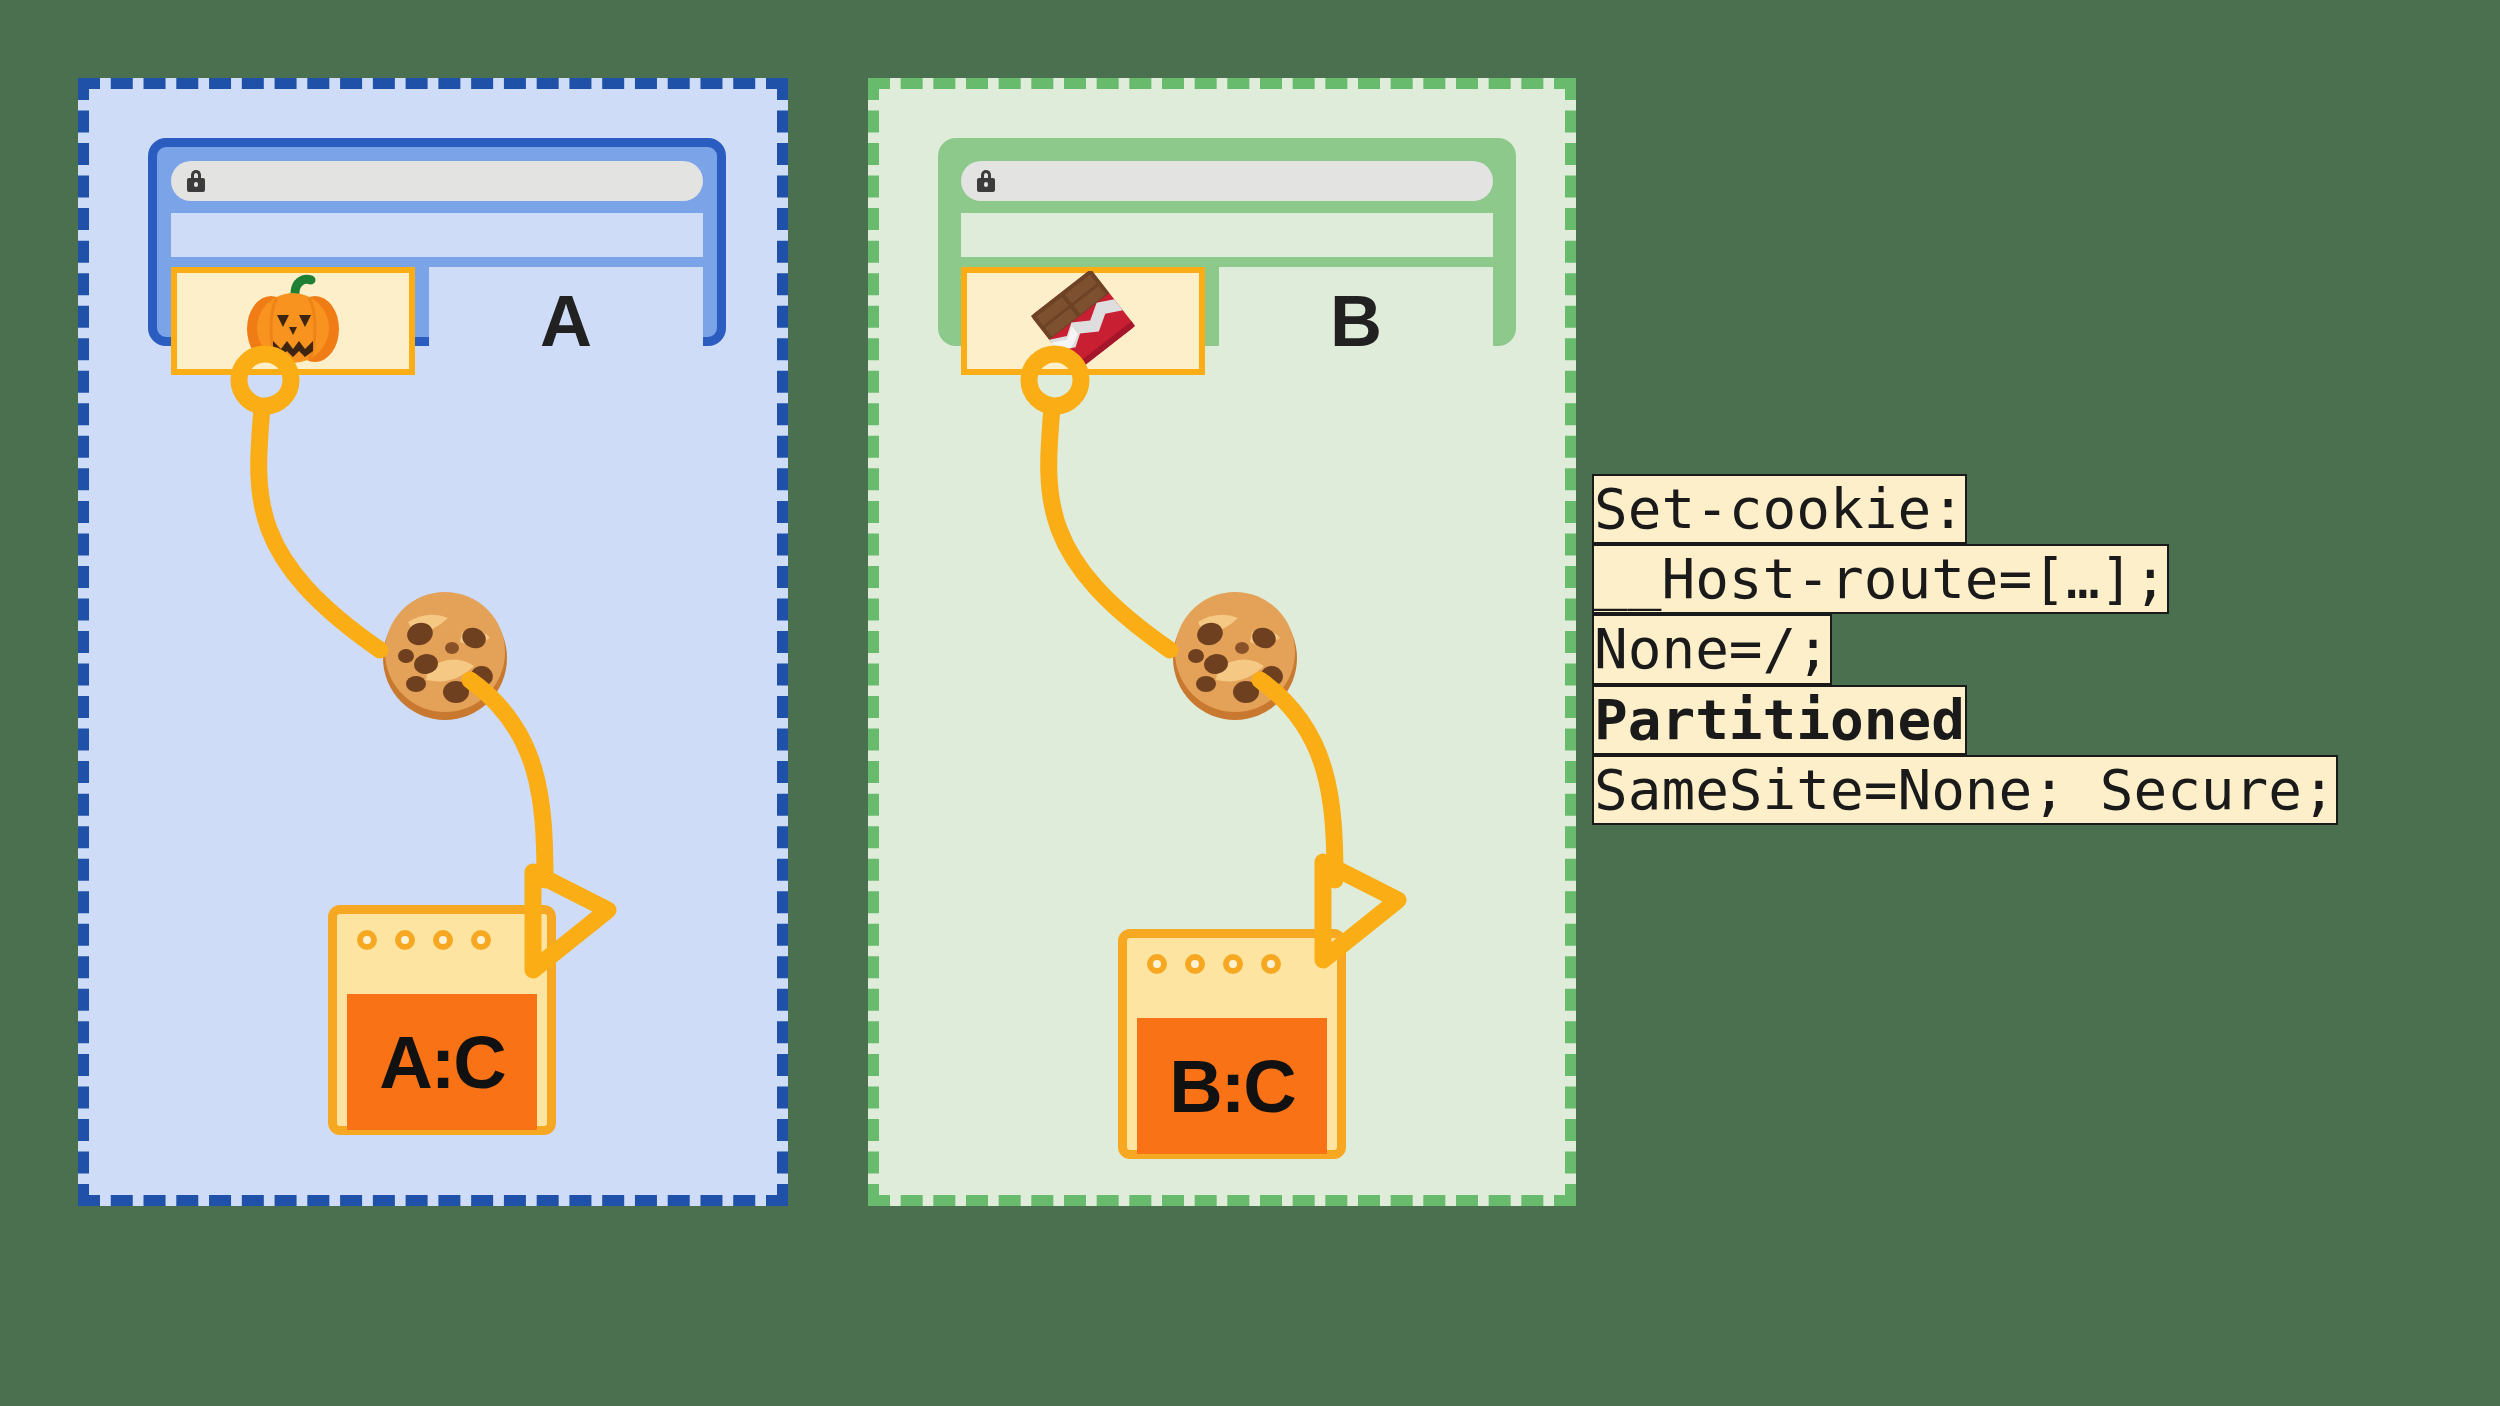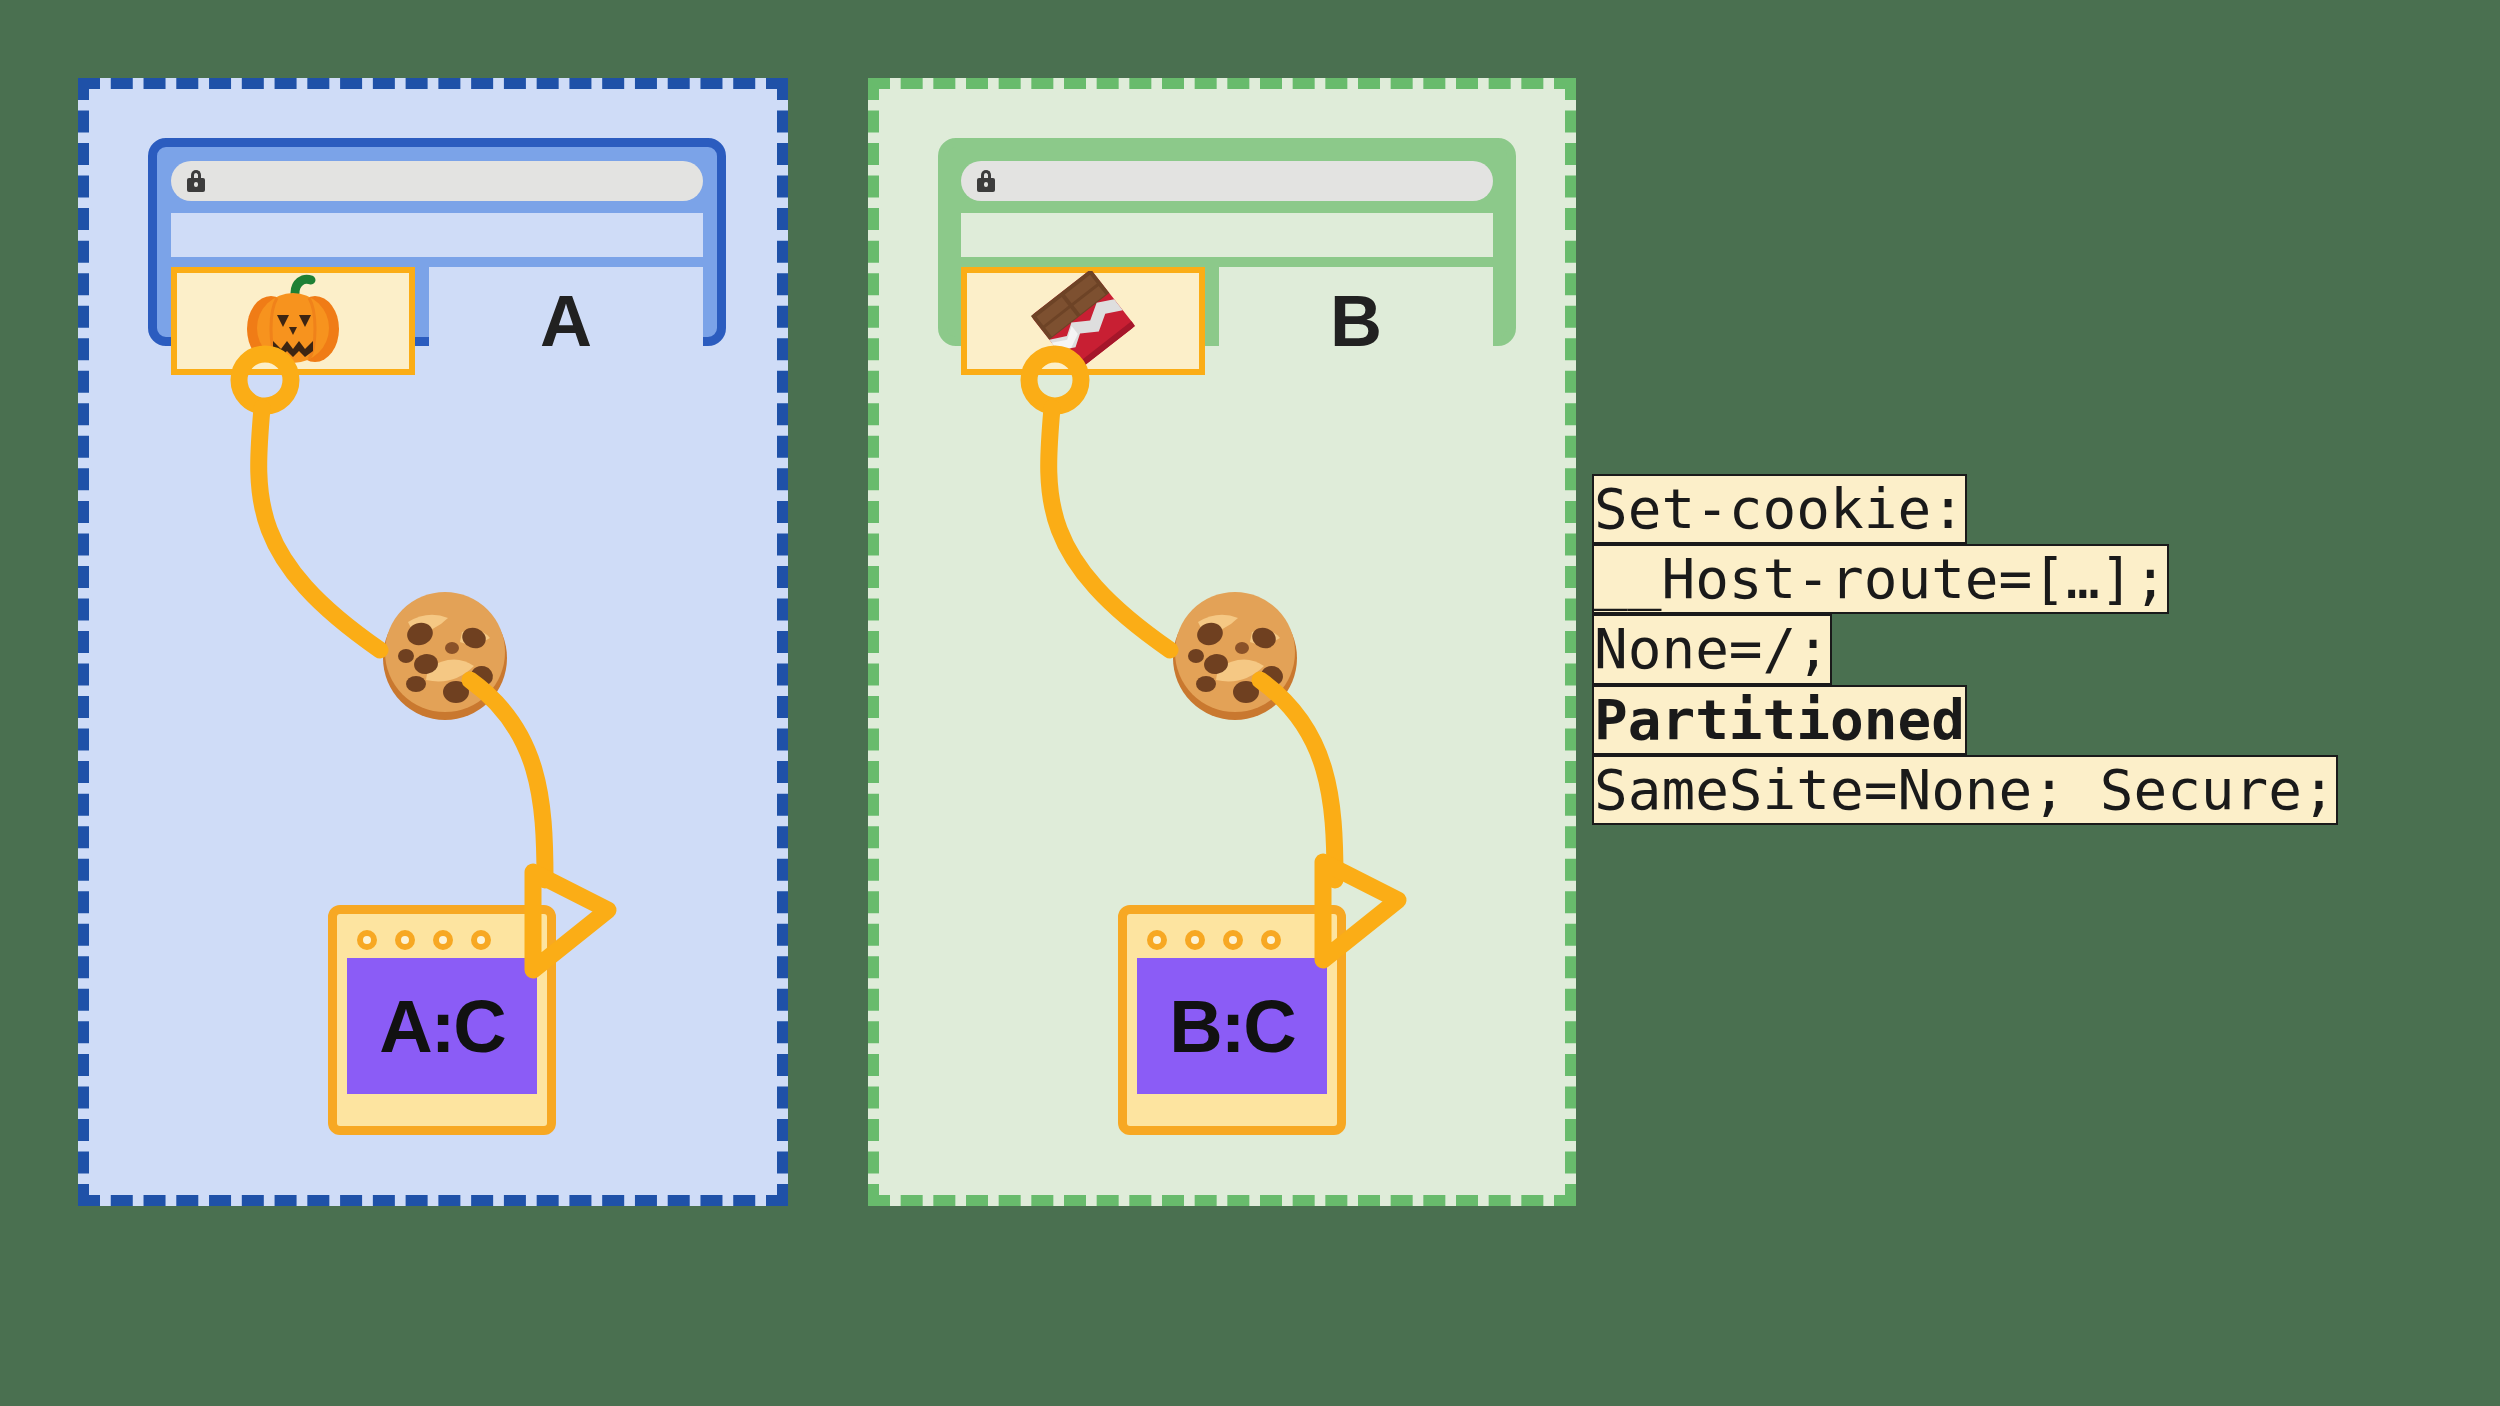--- a/index.html
+++ b/index.html
@@ -86,29 +86,29 @@
 
   
   .store {
     position:absolute; width:228px; height:230px;
     background:#fde4a0;
     border:9px solid #f7a823;
     border-radius:12px;
     padding:10px;
   }
   .store.left  { left:328px;  top:905px; }
-  .store.right { left:1118px; top:905px; }
+  .store.right { left:1118px; top:929px; }
   .store-dots { display:flex; gap:18px; padding:6px 0 8px 10px; }
   .store-dots i {
     display:block; width:20px; height:20px; border-radius:50%;
     border:6px solid #f7a823; background:#fdf3d4;
   }
   .store-screen {
-    height:136px; background:#8b5cf6;
-    display:flex; align-items:center; justify-content:center;
+    height:136px; background:#f97316;
+    display:flex; align-items:center; justify-content:center;margin-top:36px;
   }
   .store-screen span {
     font-size:74px; font-weight:700; color:#111;
     letter-spacing:-2px;
     font-family:"Liberation Sans", sans-serif;
   }
 
   
   .flow { position:absolute; left:0; top:0; width:2500px; height:1406px;
           pointer-events:none; }

